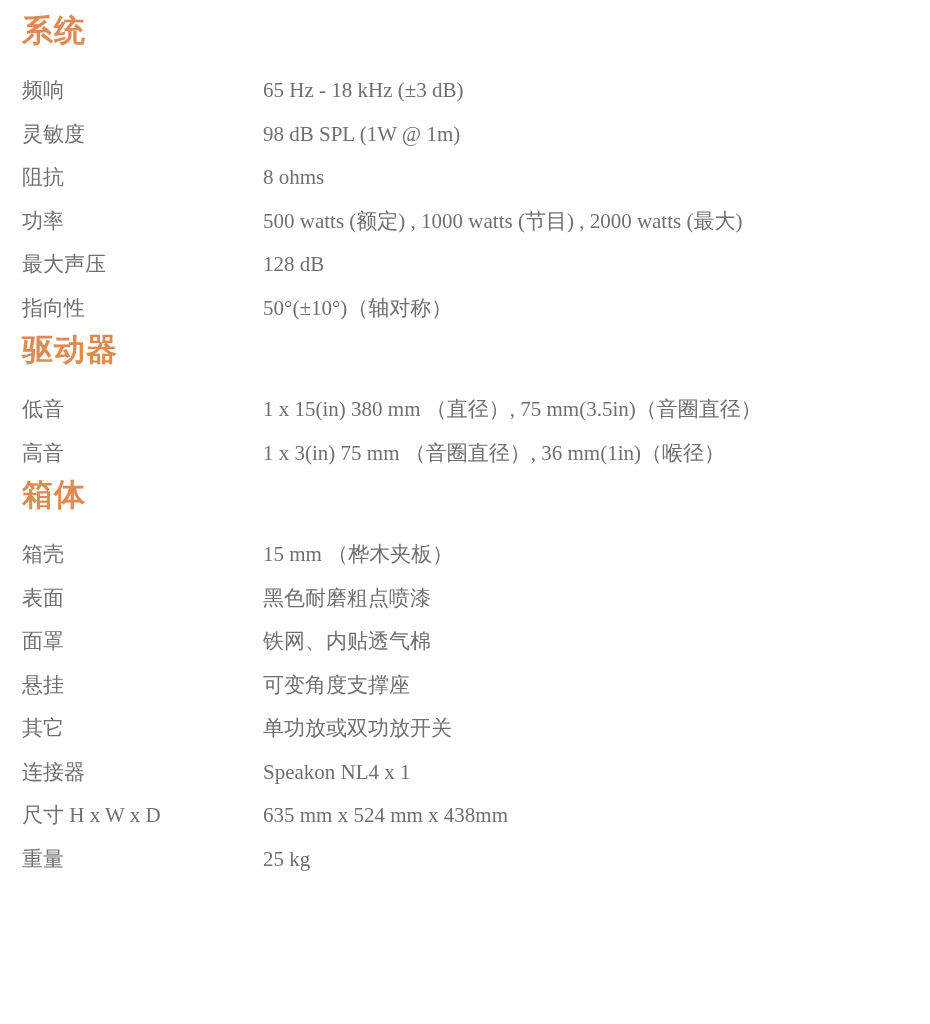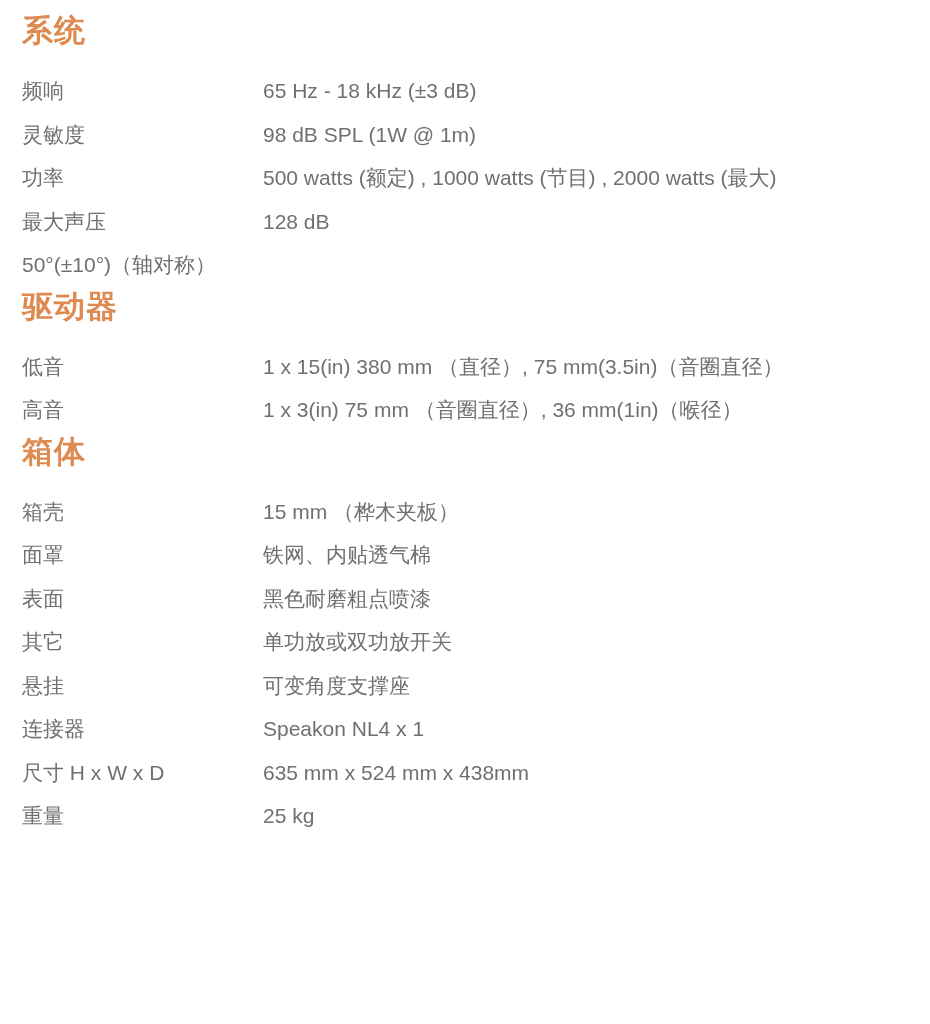--- a/index.html
+++ b/index.html
@@ -24,21 +24,21 @@
   .spec-section { margin: 0; }
   .spec-section + .spec-section { }
   .section-title {
     margin: 0 0 18px 0;
     font-size: 31px;
     line-height: 40px;
     font-weight: 600;
     color: var(--heading-color);
     letter-spacing: 1px;
   }
-  .spec-table { margin: 0; }
+  .spec-table { margin: 0; font-family: Liberation Serif, serif; }
   .spec-row {
     display: grid;
     grid-template-columns: 241px 1fr;
     font-size: 21px;
     line-height: 43.5px;
     color: var(--text-color);
     white-space: nowrap;
   }
   .spec-label { font-weight: 400; }
   .spec-value { font-weight: 400; }
@@ -53,28 +53,33 @@
     <div class="spec-table">
       <div class="spec-row">
         <span class="spec-label">频响</span>
         <span class="spec-value">65 Hz - 18 kHz (±3 dB)</span>
       </div>
       <div class="spec-row">
         <span class="spec-label">灵敏度</span>
         <span class="spec-value">98 dB SPL (1W @ 1m)</span>
       </div>
       <div class="spec-row">
+        <span class="spec-label">阻抗</span>
+        <span class="spec-value">8 ohms</span>
+      </div>
+      <div class="spec-row">
         <span class="spec-label">功率</span>
         <span class="spec-value">500 watts (额定) , 1000 watts (节目) , 2000 watts (最大)</span>
       </div>
       <div class="spec-row">
         <span class="spec-label">最大声压</span>
         <span class="spec-value">128 dB</span>
       </div>
       <div class="spec-row">
+        <span class="spec-label">指向性</span>
         <span class="spec-value">50°(±10°)（轴对称）</span>
       </div>
     </div>
   </section>
 
   <section class="spec-section">
     <h2 class="section-title">驱动器</h2>
     <div class="spec-table">
       <div class="spec-row">
         <span class="spec-label">低音</span>
@@ -88,34 +93,34 @@
   </section>
 
   <section class="spec-section">
     <h2 class="section-title">箱体</h2>
     <div class="spec-table">
       <div class="spec-row">
         <span class="spec-label">箱壳</span>
         <span class="spec-value">15 mm （桦木夹板）</span>
       </div>
       <div class="spec-row">
+        <span class="spec-label">表面</span>
+        <span class="spec-value">黑色耐磨粗点喷漆</span>
+      </div>
+      <div class="spec-row">
         <span class="spec-label">面罩</span>
         <span class="spec-value">铁网、内贴透气棉</span>
       </div>
       <div class="spec-row">
-        <span class="spec-label">表面</span>
-        <span class="spec-value">黑色耐磨粗点喷漆</span>
+        <span class="spec-label">悬挂</span>
+        <span class="spec-value">可变角度支撑座</span>
       </div>
       <div class="spec-row">
         <span class="spec-label">其它</span>
         <span class="spec-value">单功放或双功放开关</span>
-      </div>
-      <div class="spec-row">
-        <span class="spec-label">悬挂</span>
-        <span class="spec-value">可变角度支撑座</span>
       </div>
       <div class="spec-row">
         <span class="spec-label">连接器</span>
         <span class="spec-value">Speakon NL4 x 1</span>
       </div>
       <div class="spec-row">
         <span class="spec-label">尺寸 H x W x D</span>
         <span class="spec-value">635 mm x 524 mm x 438mm</span>
       </div>
       <div class="spec-row">

